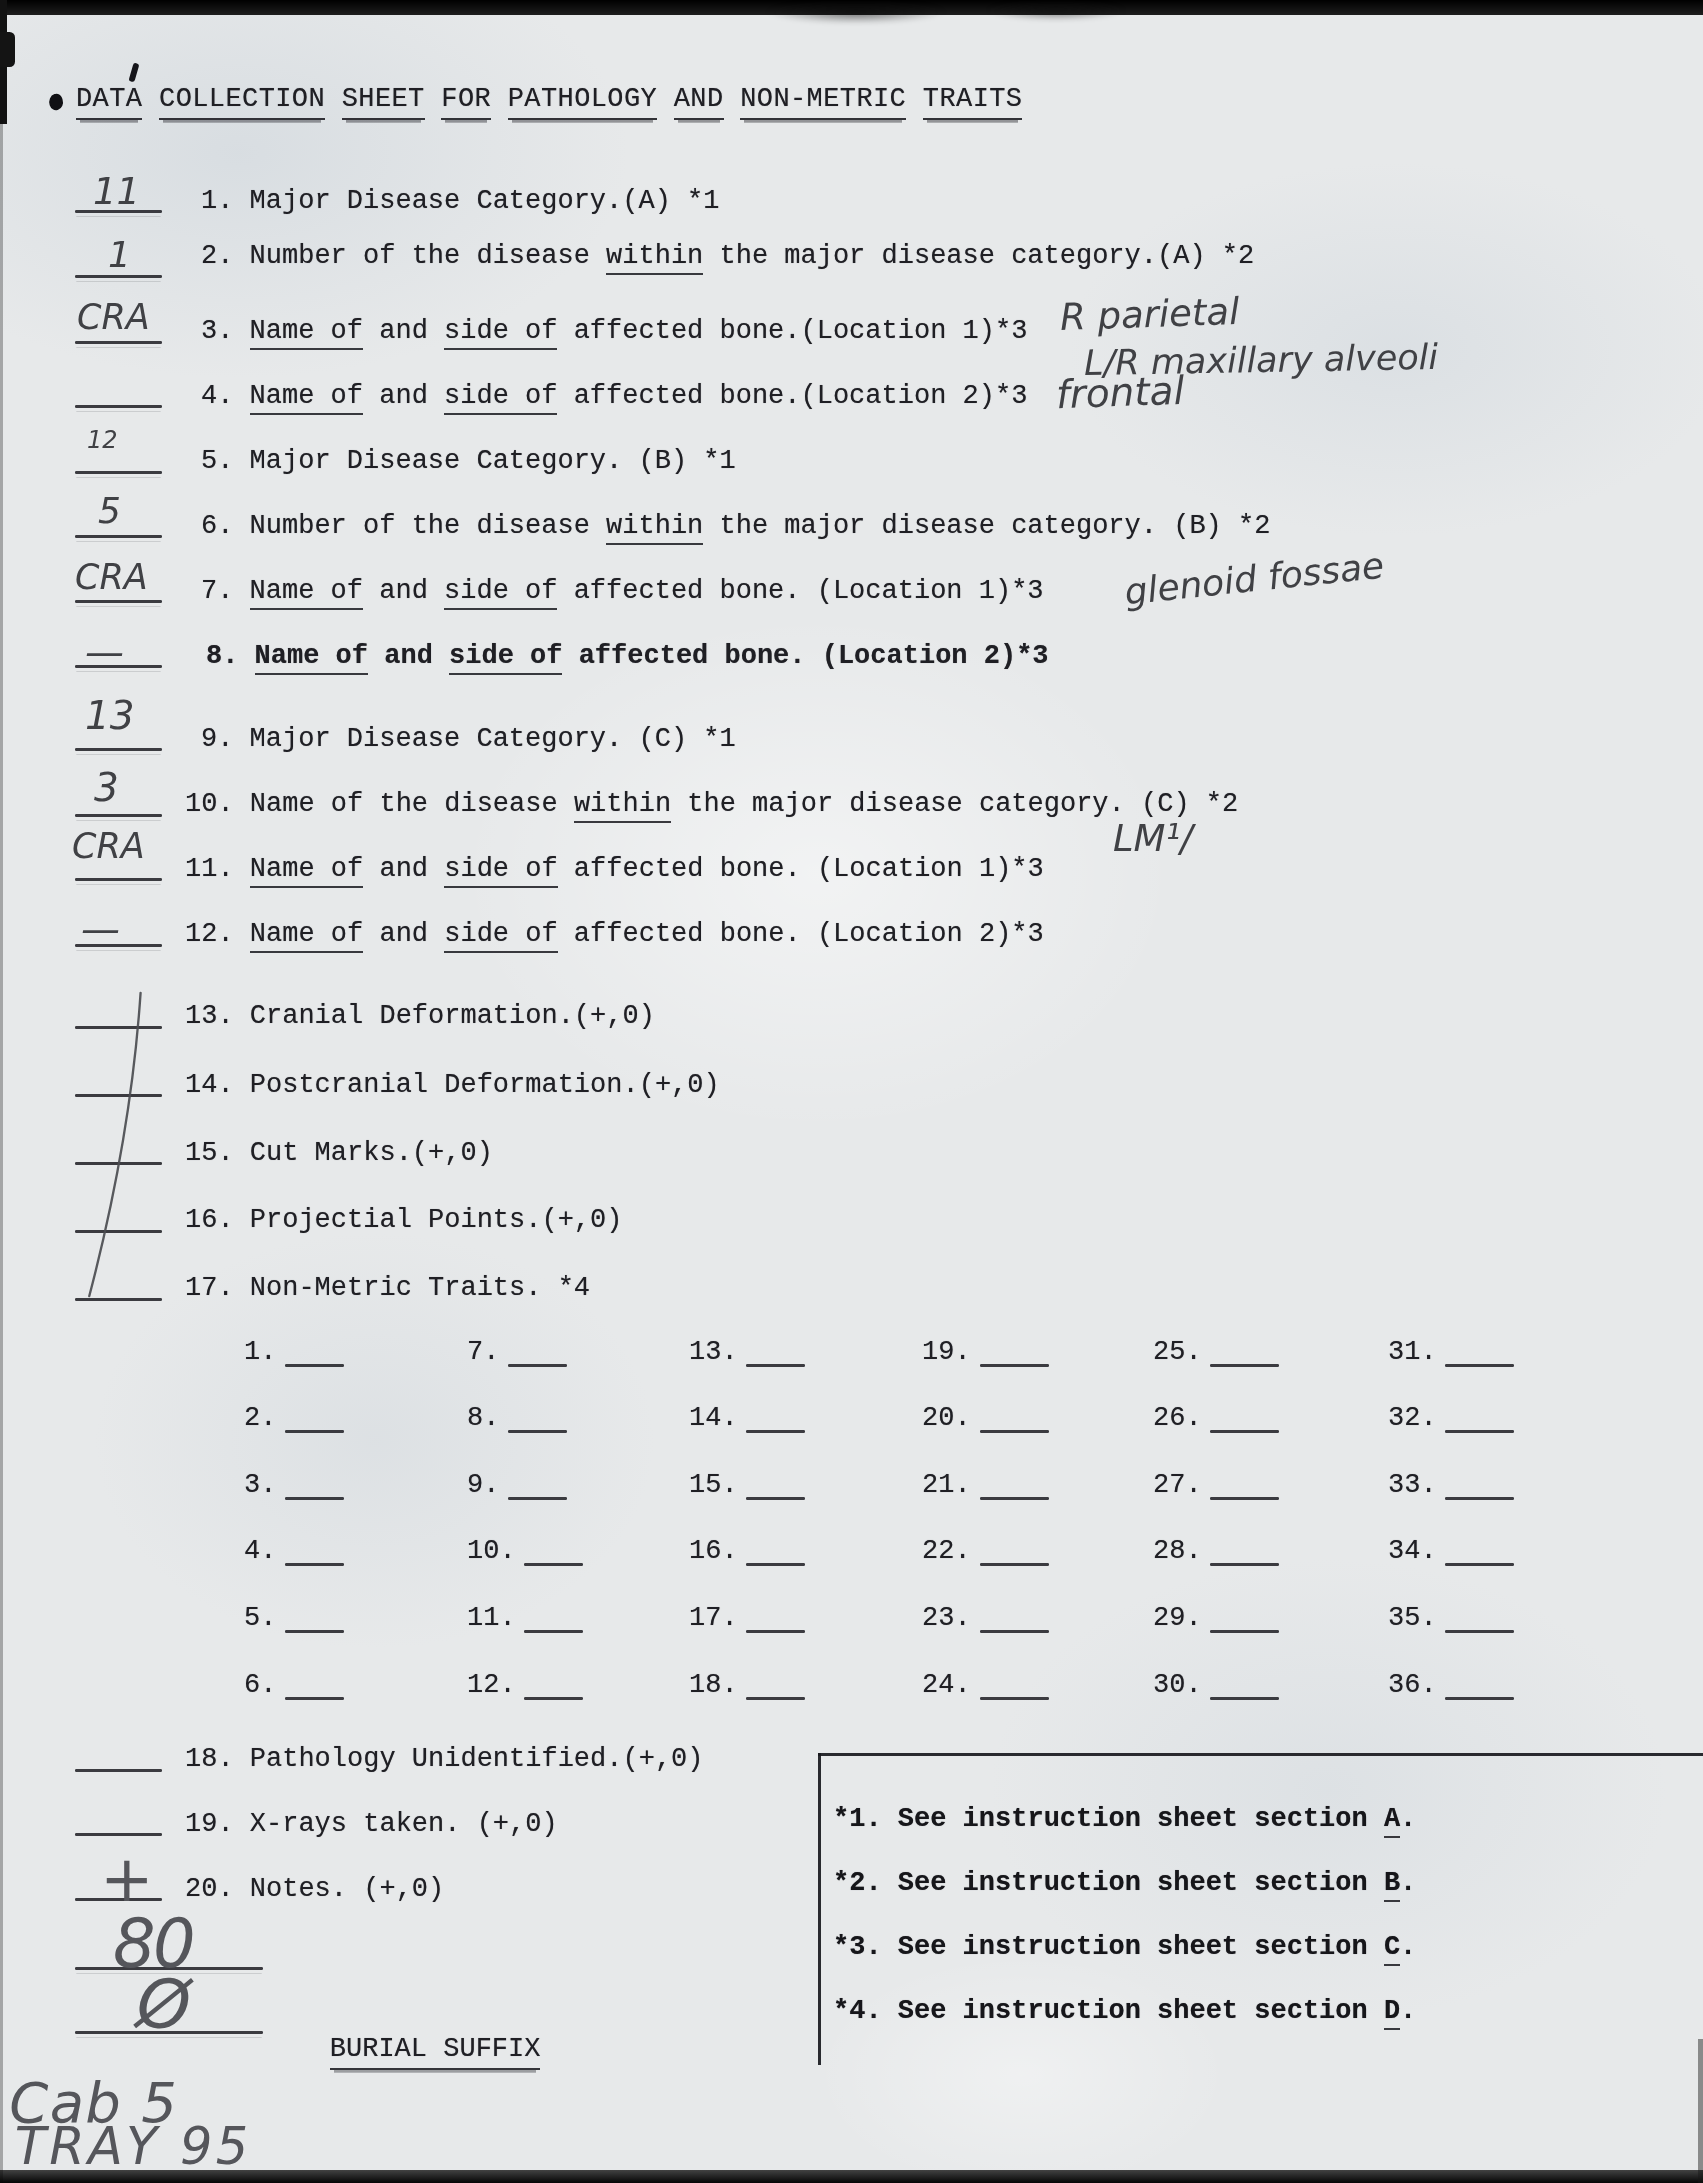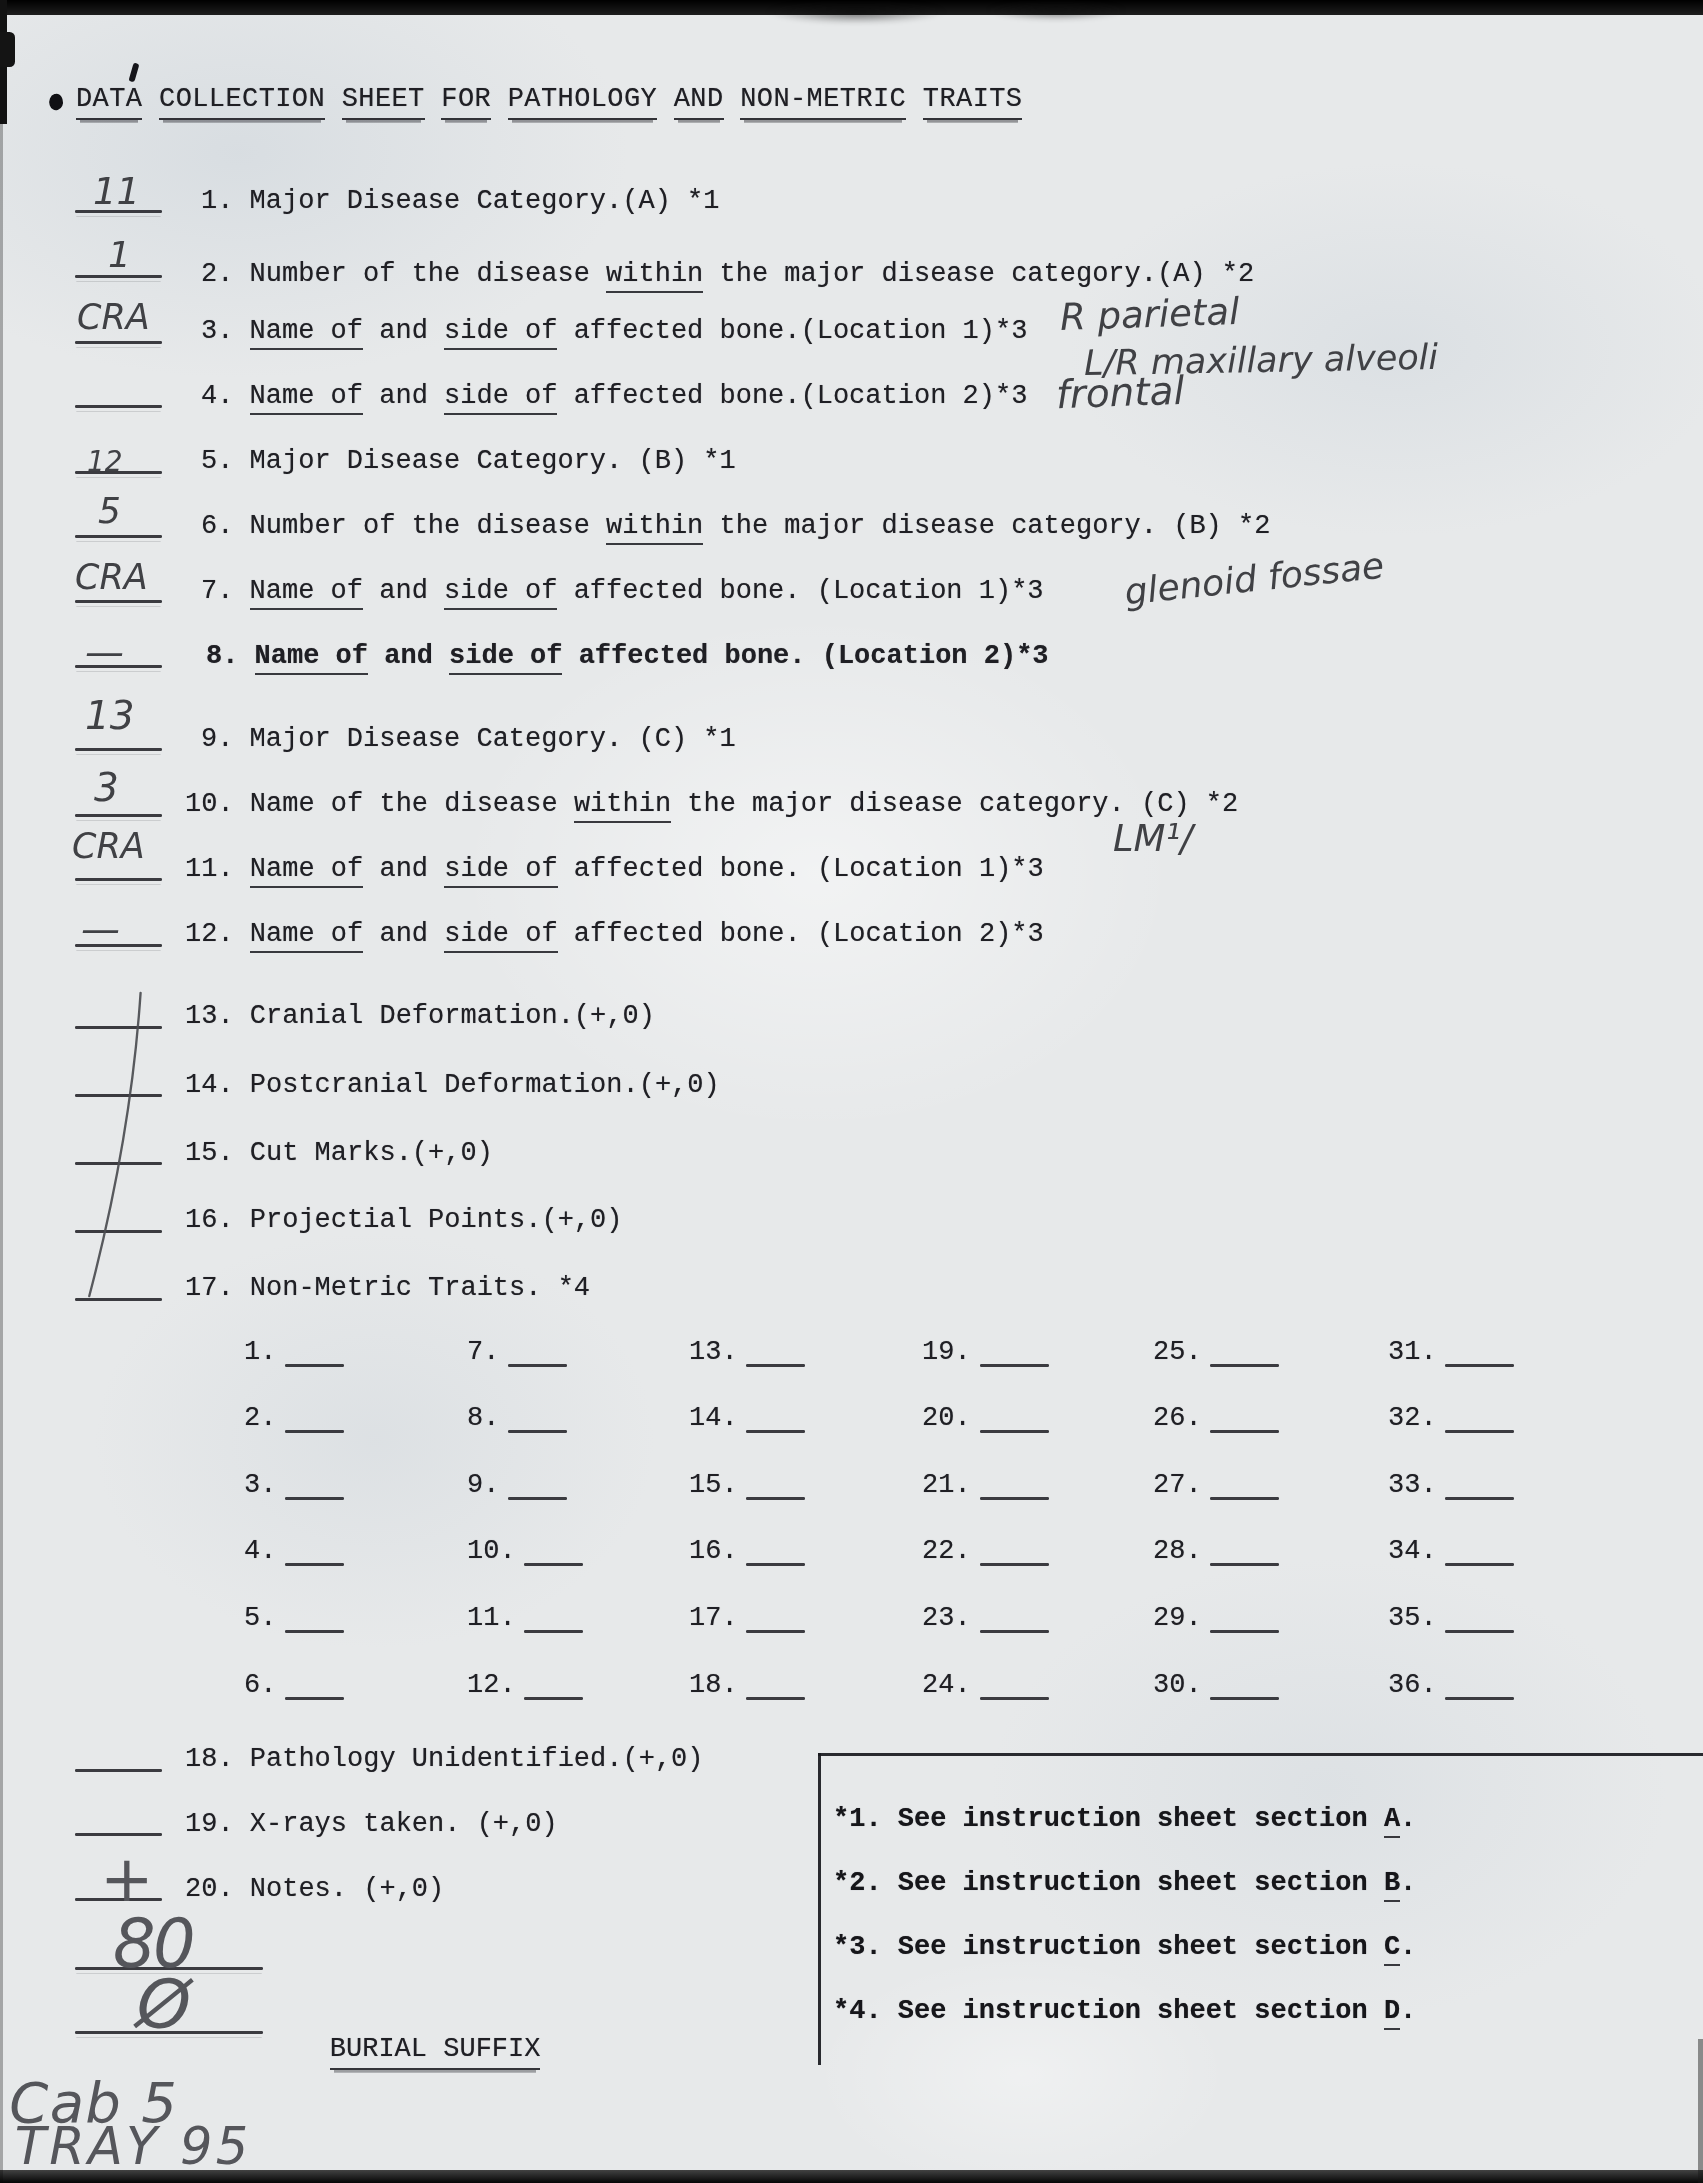--- a/index.html
+++ b/index.html
@@ -48,31 +48,31 @@
   <div class="edge" style="left:1698px;top:2039px;width:5.3px;height:144px;background:rgba(22,22,22,.45);"></div>
   <div class="edge" style="left:49px;top:94px;width:14px;height:16px;background:#101014;border-radius:60% 40% 55% 45%;transform:rotate(-18deg);"></div>
   <div class="edge" style="left:131px;top:63px;width:6px;height:18.7px;background:#15151a;border-radius:2.7px;transform:rotate(16deg);"></div>
 
   <div class="tw" id="title" style="left:76px;top:83px;font-size:27px;letter-spacing:0.4px;"><span class="title-word">DATA</span> <span class="title-word">COLLECTION</span> <span class="title-word">SHEET</span> <span class="title-word">FOR</span> <span class="title-word">PATHOLOGY</span> <span class="title-word">AND</span> <span class="title-word">NON-METRIC</span> <span class="title-word">TRAITS</span></div>
 
   <div id="items-layer">
       <div class="tw" style="left: 201px; top: 185px;"><span>1. </span><span>Major Disease Category.(A) *1</span></div>
       <div class="blank dbl" style="left: 75px; top: 210px; width: 87px;"></div>
       <span class="hw" style="left: 93px; top: 173px; font-size: 37px;">11</span>
-      <div class="tw" style="left: 201px; top: 258px;"><span>2. </span><span>Number of the disease </span><span class="u">within</span><span> the major disease category.(A) *2</span></div>
+      <div class="tw" style="left: 201px; top: 240px;"><span>2. </span><span>Number of the disease </span><span class="u">within</span><span> the major disease category.(A) *2</span></div>
       <div class="blank dbl" style="left: 75px; top: 275px; width: 87px;"></div>
       <span class="hw" style="left: 108px; top: 237px; font-size: 36px;">1</span>
       <div class="tw" style="left: 201px; top: 315px;"><span>3. </span><span class="u">Name of</span><span> and </span><span class="u">side of</span><span> affected bone.(Location 1)*3</span></div>
       <div class="blank dbl" style="left: 75px; top: 341px; width: 87px;"></div>
       <span class="hw" style="left: 77px; top: 300px; font-size: 35px;">CRA</span>
       <div class="tw" style="left: 201px; top: 380px;"><span>4. </span><span class="u">Name of</span><span> and </span><span class="u">side of</span><span> affected bone.(Location 2)*3</span></div>
       <div class="blank dbl" style="left: 75px; top: 405px; width: 87px;"></div>
       <div class="tw" style="left: 201px; top: 445px;"><span>5. </span><span>Major Disease Category. (B) *1</span></div>
       <div class="blank dbl" style="left: 75px; top: 471px; width: 87px;"></div>
-      <span class="hw" style="left: 87px; top: 448px; font-size: 28px; text-align: right;">12</span>
+      <span class="hw" style="left: 87px; top: 428px; font-size: 24px; text-align: right;">12</span>
       <div class="tw" style="left: 201px; top: 510px;"><span>6. </span><span>Number of the disease </span><span class="u">within</span><span> the major disease category. (B) *2</span></div>
       <div class="blank dbl" style="left: 75px; top: 535px; width: 87px;"></div>
       <span class="hw" style="left: 98px; top: 493px; font-size: 36px;">5</span>
       <div class="tw" style="left: 201px; top: 575px; text-align: right;"><span>7. </span><span class="u">Name of</span><span> and </span><span class="u">side of</span><span> affected bone. (Location 1)*3</span></div>
       <div class="blank dbl" style="left: 75px; top: 600px; width: 87px;"></div>
       <span class="hw" style="left: 75px; top: 560px; font-size: 35px;">CRA</span>
       <div class="tw" style="left: 206px; top: 640px; font-weight: bold;"><span>8. </span><span class="u">Name of</span><span> and </span><span class="u">side of</span><span> affected bone. (Location 2)*3</span></div>
       <div class="blank dbl" style="left: 75px; top: 665px; width: 87px;"></div>
       <span class="hw" style="left: 85px; top: 632px; font-size: 39px;">—</span>
       <div class="tw" style="left: 201px; top: 723px;"><span>9. </span><span>Major Disease Category. (C) *1</span></div>

